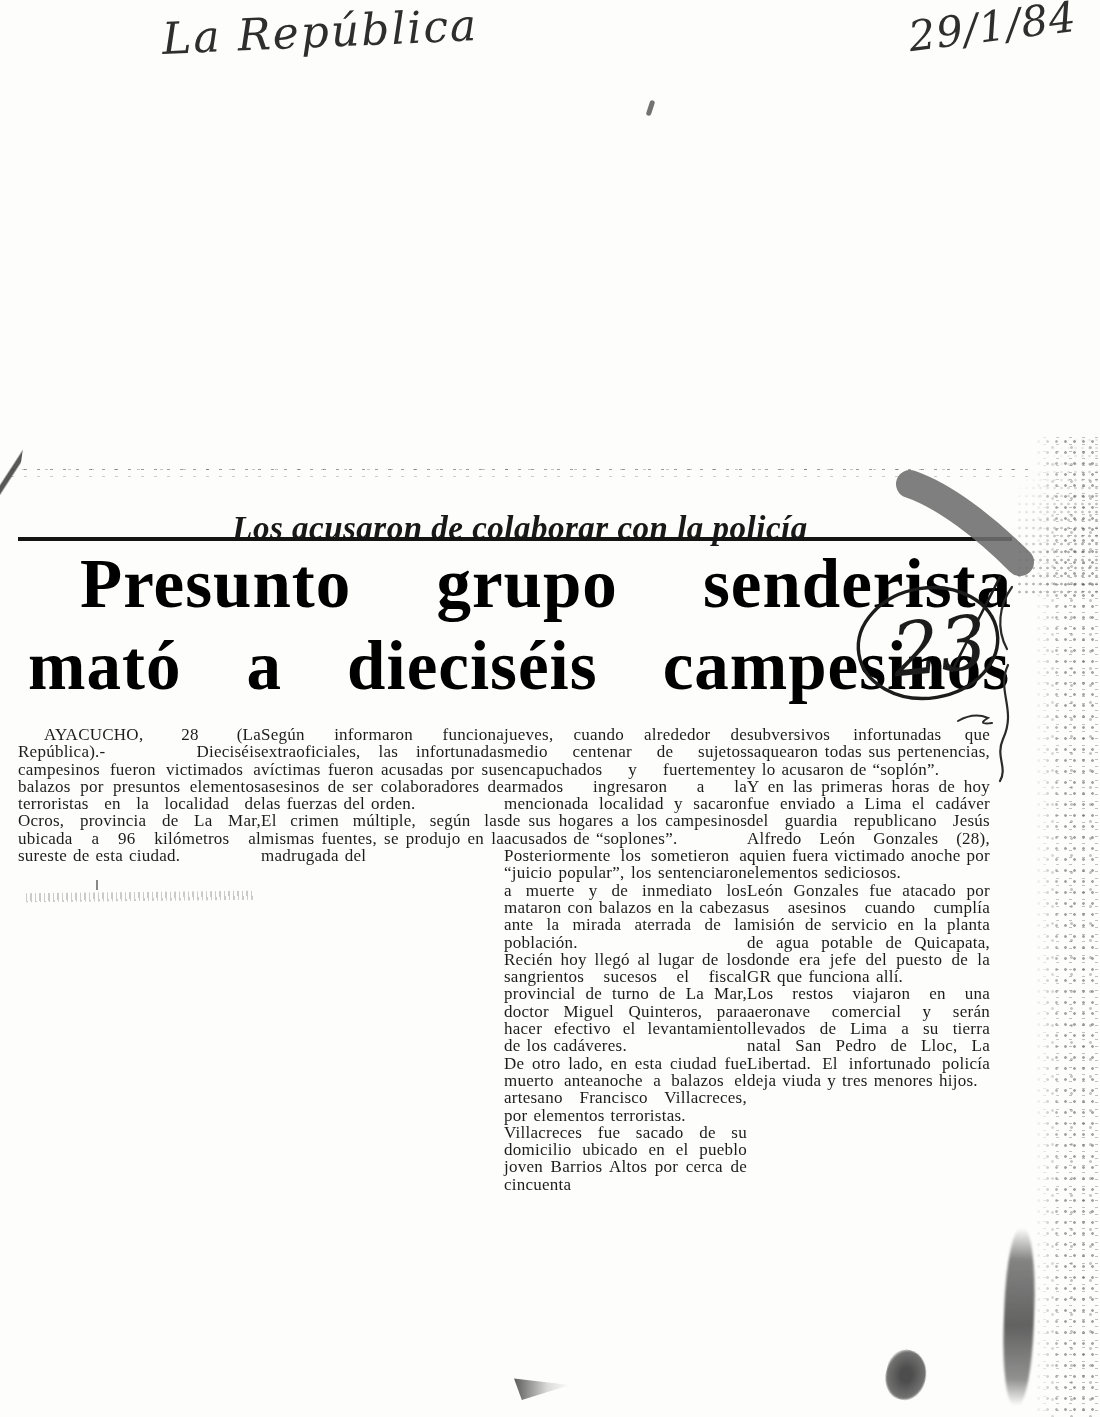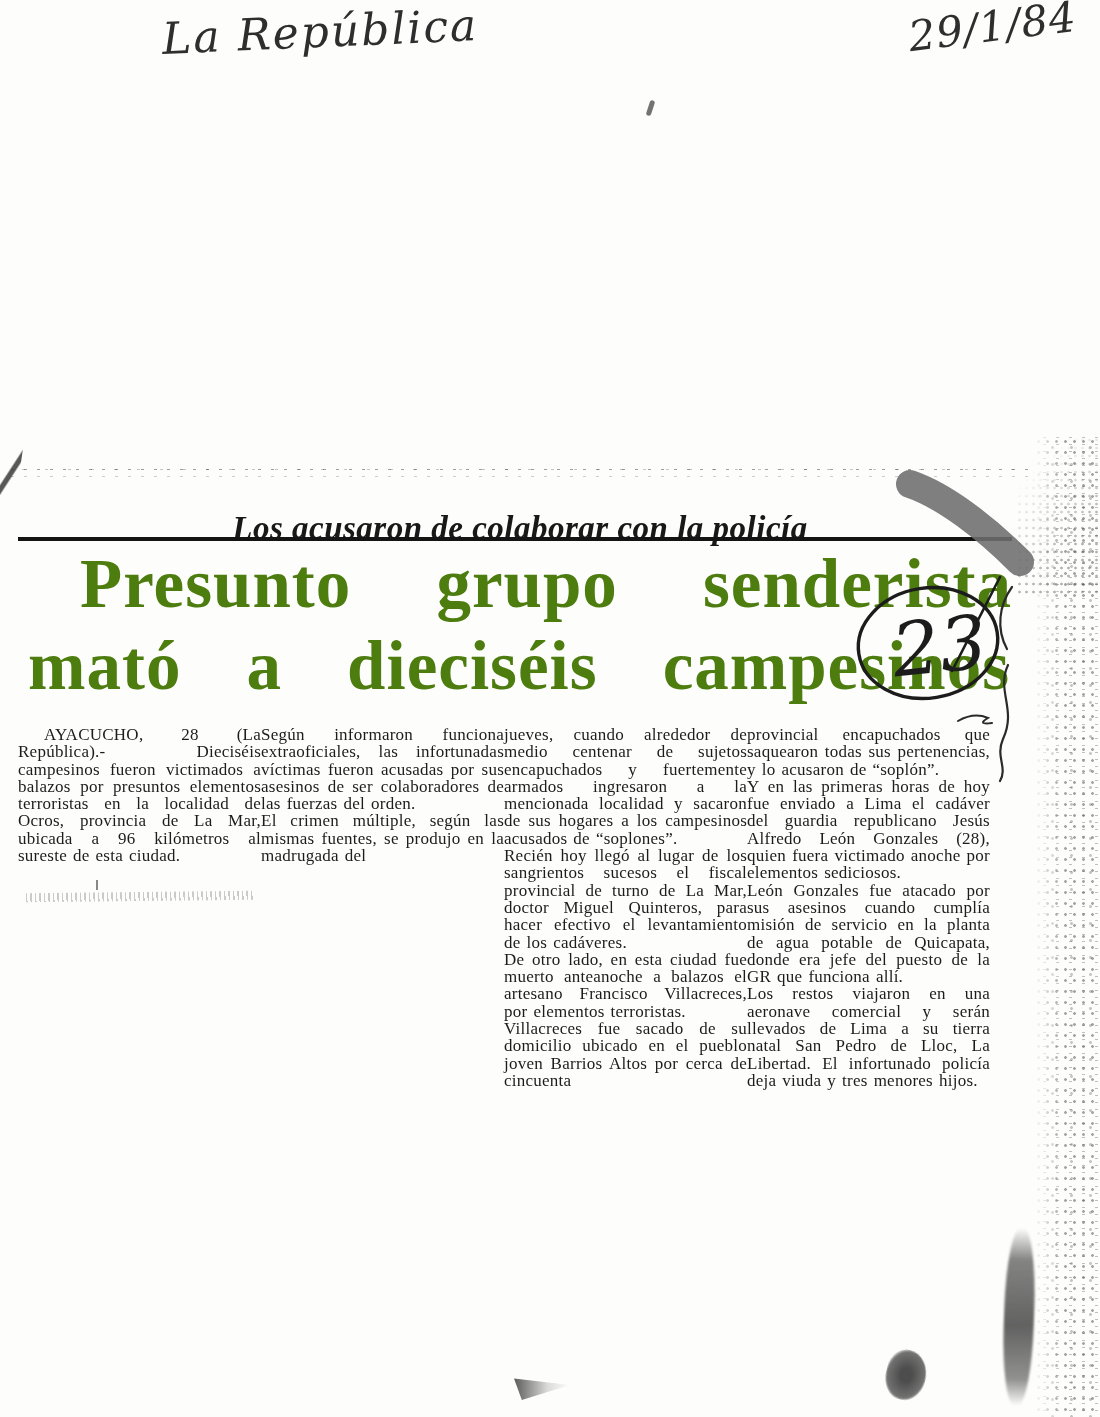--- a/index.html
+++ b/index.html
@@ -57,21 +57,21 @@
   }
   
   #kicker{
     position:absolute;left:0;top:510px;width:1040px;text-align:center;
     font-size:33px;font-weight:bold;font-style:italic;color:#181818;letter-spacing:.5px;
   }
   #kicker-rule{
     position:absolute;left:18px;top:537px;width:994px;height:4px;background:#141414;
   }
   .headline-line{
-    position:absolute;font-weight:bold;color:#4d7c0f;
+    position:absolute;font-weight:bold;color:#000000;
     font-size:69px;line-height:72px;white-space:nowrap;
     text-align:justify;text-align-last:justify;letter-spacing:1px;
   }
   .headline-line::after{content:"";display:inline-block;width:100%;}
   #headline-1{left:80px;top:548px;width:932px;white-space:normal;}
   #headline-2{left:28px;top:630px;width:982px;white-space:normal;}
   
   #diag-stroke{position:absolute;left:890px;top:460px;width:155px;height:130px;opacity:.88;}
   
   #pen-annotation{position:absolute;left:840px;top:545px;width:222px;height:245px;}
@@ -149,26 +149,27 @@
 <div id="columns">
   <div class="col">
     <p class="lead">AYACUCHO, 28 (La República).- Dieciséis campesinos fueron victimados a balazos por presuntos elementos terroristas en la localidad de Ocros, provincia de La Mar, ubicada a 96 kilómetros al sureste de esta ciudad.</p>
   </div>
   <div class="col">
     <p>Según informaron funciona extraoficiales, las infortunadas víctimas fueron acusadas por sus asesinos de ser colaboradores de las fuerzas del orden.</p>
     <p>El crimen múltiple, según las mismas fuentes, se produjo en la madrugada del</p>
   </div>
   <div class="col">
     <p>jueves, cuando alrededor de medio centenar de sujetos encapuchados y fuertemente armados ingresaron a la mencionada localidad y sacaron de sus hogares a los campesinos acusados de “soplones”.</p>
+    <p>Posteriormente los sometieron a “juicio popular”, los sentenciaron a muerte y de inmediato los mataron con balazos en la cabeza ante la mirada aterrada de la población.</p>
     <p>Recién hoy llegó al lugar de los sangrientos sucesos el fiscal provincial de turno de La Mar, doctor Miguel Quinteros, para hacer efectivo el levantamiento de los cadáveres.</p>
     <p>De otro lado, en esta ciudad fue muerto anteanoche a balazos el artesano Francisco Villacreces, por elementos terroristas.</p>
     <p>Villacreces fue sacado de su domicilio ubicado en el pueblo joven Barrios Altos por cerca de cincuenta</p>
   </div>
   <div class="col">
-    <p>provincial encapuchados que saquearon todas sus pertenencias, y lo acusaron de “soplón”.</p>
+    <p>subversivos infortunadas que saquearon todas sus pertenencias, y lo acusaron de “soplón”.</p>
     <p>Y en las primeras horas de hoy fue enviado a Lima el cadáver del guardia republicano Jesús Alfredo León Gonzales (28), quien fuera victimado anoche por elementos sediciosos.</p>
     <p>León Gonzales fue atacado por sus asesinos cuando cumplía misión de servicio en la planta de agua potable de Quicapata, donde era jefe del puesto de la GR que funciona allí.</p>
     <p>Los restos viajaron en una aeronave comercial y serán llevados de Lima a su tierra natal San Pedro de Lloc, La Libertad. El infortunado policía deja viuda y tres menores hijos.</p>
   </div>
 </div>
 
 <div id="col1-scribble"></div>
 <div id="col1-scribble-tick"></div>
 <div id="tri-smudge"></div>
 <div id="streak-br"></div>

